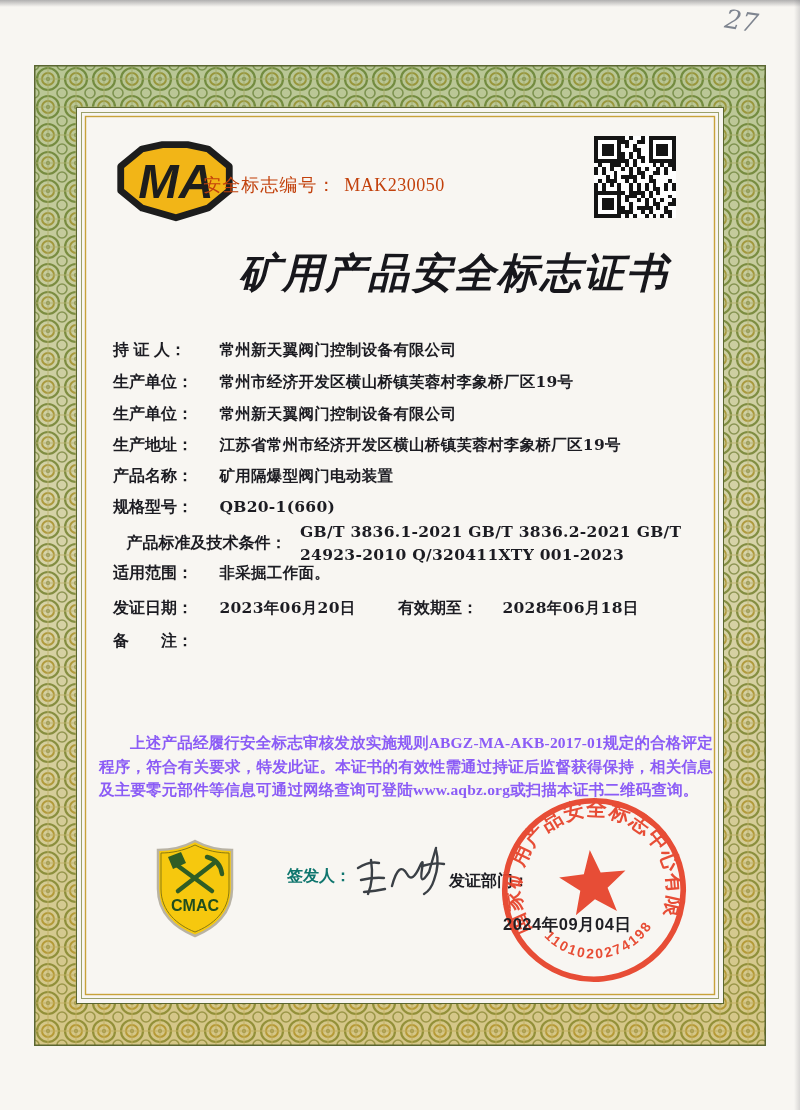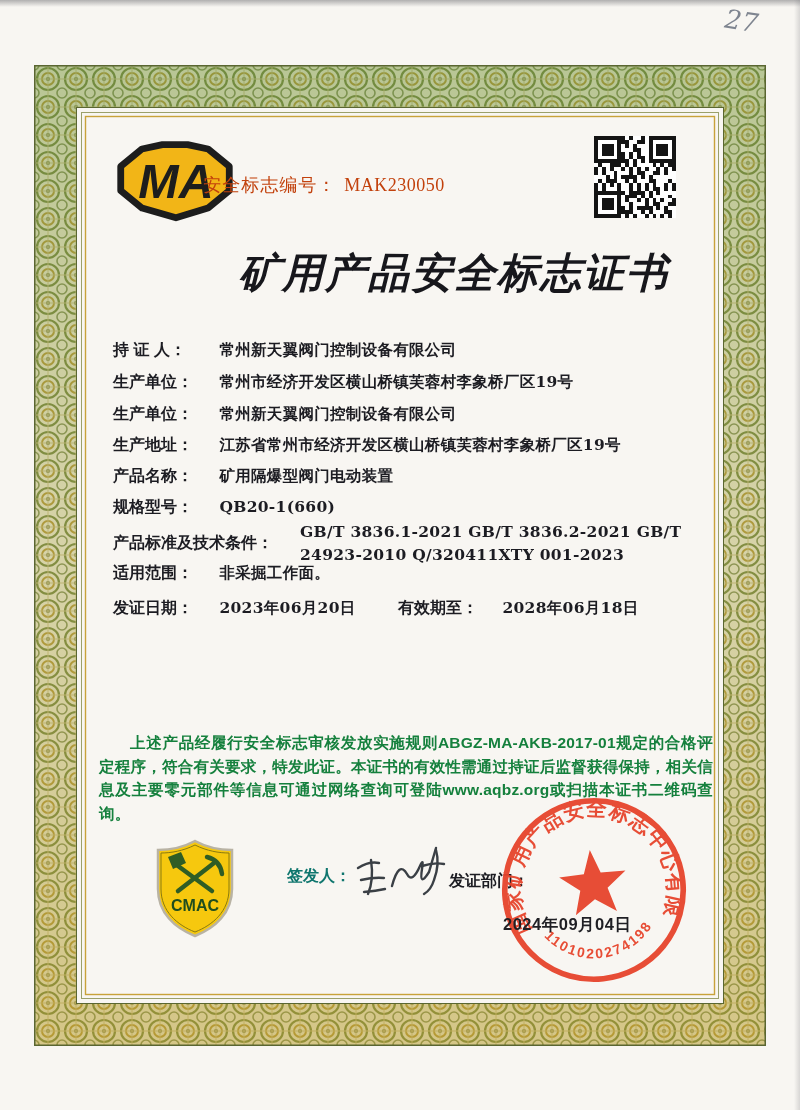--- a/index.html
+++ b/index.html
@@ -28,28 +28,28 @@
         font-family:"DejaVu Serif",serif;font-weight:700;font-size:41px;color:#17171c;
         letter-spacing:2px;font-style:italic;}
 
   
   .field-row{position:absolute;left:113px;right:88px;font-size:16px;color:#1c1c22;}
   .field-row .flabel{display:inline-block;width:102px;font-weight:700;
         font-family:"Liberation Sans",sans-serif;vertical-align:top;}
   .field-row .fvalue{display:inline-block;font-family:"DejaVu Serif",serif;
         font-weight:700;font-size:15.5px;vertical-align:top;letter-spacing:.3px;}
   .row-multi{display:flex;align-items:center;}
-  .row-multi .flabel{width:187px;flex:none;}
+  .row-multi .flabel{width:187px;flex:none;text-align:center;}
   .row-multi .fvalue{width:400px;line-height:1.5;}
   .dates-row .pair2{position:absolute;left:285px;top:0;}
   .dates-row .pair2 .flabel{width:100px;}
 
   .notice{position:absolute;left:99px;top:731px;width:614px;text-indent:2em;
-        font-family:Liberation Sans, sans-serif;font-weight:700;font-size:15.5px;
-        line-height:1.52;color:#15803d;letter-spacing:.2px;text-align:justify;}
+        font-family:Liberation Serif, serif;font-weight:700;font-size:15.5px;
+        line-height:1.52;color:#8b5cf6;letter-spacing:.2px;text-align:justify;}
 
   
   .cmac{position:absolute;left:152px;top:839px;width:86px;height:100px;}
   .signer-label{position:absolute;left:287px;top:866px;font-size:16px;font-weight:700;color:#0f766e;}
   .signature{position:absolute;left:352px;top:842px;width:104px;height:66px;}
   .issuer-label{position:absolute;left:449px;top:871px;font-size:16px;font-weight:700;color:#1c1c22;}
 
   .seal{position:absolute;left:496px;top:792px;width:196px;height:196px;transform:rotate(-6deg);opacity:.95;}
   .seal-date{position:absolute;left:503px;top:914px;font-size:16.5px;font-weight:700;
         color:#1f1f24;letter-spacing:.5px;font-family:"Liberation Sans",sans-serif;white-space:nowrap;}
@@ -379,20 +379,24 @@
 
   <div class="field-row dates-row" style="top:598px">
     <span class="flabel">发证日期：</span>
     <span class="fvalue">2023年06月20日</span>
     <span class="pair2">
       <span class="flabel">有效期至：</span>
       <span class="fvalue">2028年06月18日</span>
     </span>
   </div>
 
+  <div class="field-row" style="top:631px">
+    <span class="flabel">备　　注：</span>
+    <span class="fvalue"></span>
+  </div>
 
   <div class="notice">上述产品经履行安全标志审核发放实施规则ABGZ-MA-AKB-2017-01规定的合格评定程序，符合有关要求，特发此证。本证书的有效性需通过持证后监督获得保持，相关信息及主要零元部件等信息可通过网络查询可登陆www.aqbz.org或扫描本证书二维码查询。</div>
 
   <div class="cmac">
     <svg width="86" height="100" viewBox="0 0 86 100">
       <path d="M43,2 C56,9 69,11 80,11 L80,50 C80,74 63,89 43,97 C23,89 6,74 6,50 L6,11 C17,11 30,9 43,2 Z" fill="#f6c80e" stroke="#b9b3a4" stroke-width="2.5"></path>
       <path d="M43,6 C55,12 67,14 77,14 L77,50 C77,72 61,86 43,93 C25,86 9,72 9,50 L9,14 C19,14 31,12 43,6 Z" fill="none" stroke="#8a7a10" stroke-width="1"></path>
       <g stroke="#2f5d25" stroke-width="4.5" stroke-linecap="round">
         <path d="M22,24 L60,52"></path>
         <path d="M62,24 L26,52"></path>

